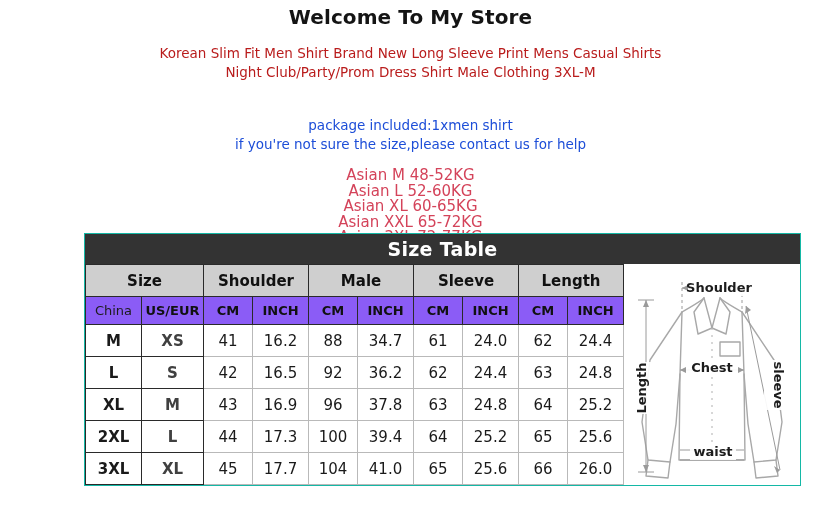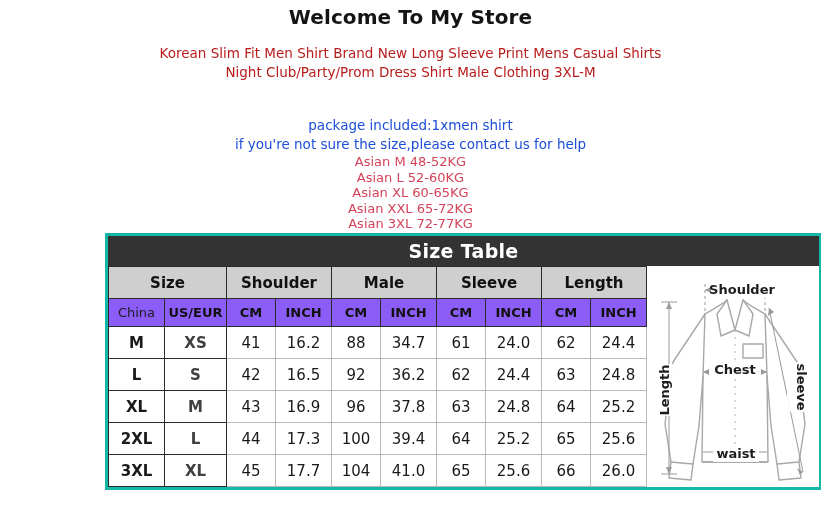--- a/index.html
+++ b/index.html
@@ -34,35 +34,35 @@
     line-height: 19px;
     color: #b91c1c;
   }
   .pkg {
     margin-top: 34px;
     font-size: 13.5px;
     line-height: 19px;
     color: #1d4ed8;
   }
   .weights {
-    font-size: 13px;
+    margin-top: 14px;
+    font-size: 15px;
     line-height: 15.5px;
     color: #d4435a;
   }
 
   
   .table-wrap {
     position: absolute;
     left: 84px;
     top: 233px;
     width: 717px;
-    border: 3px solid #14b8a6;
+    border: 1px solid #14b8a6;
     box-sizing: border-box;
     background: #ffffff;
-    margin-left: 21px;
   }
   .banner {
     background: #333333;
     color: #ffffff;
     text-align: center;
     font-size: 19px;
     font-weight: bold;
     line-height: 30px;
     height: 30px;
     letter-spacing: 0.3px;

